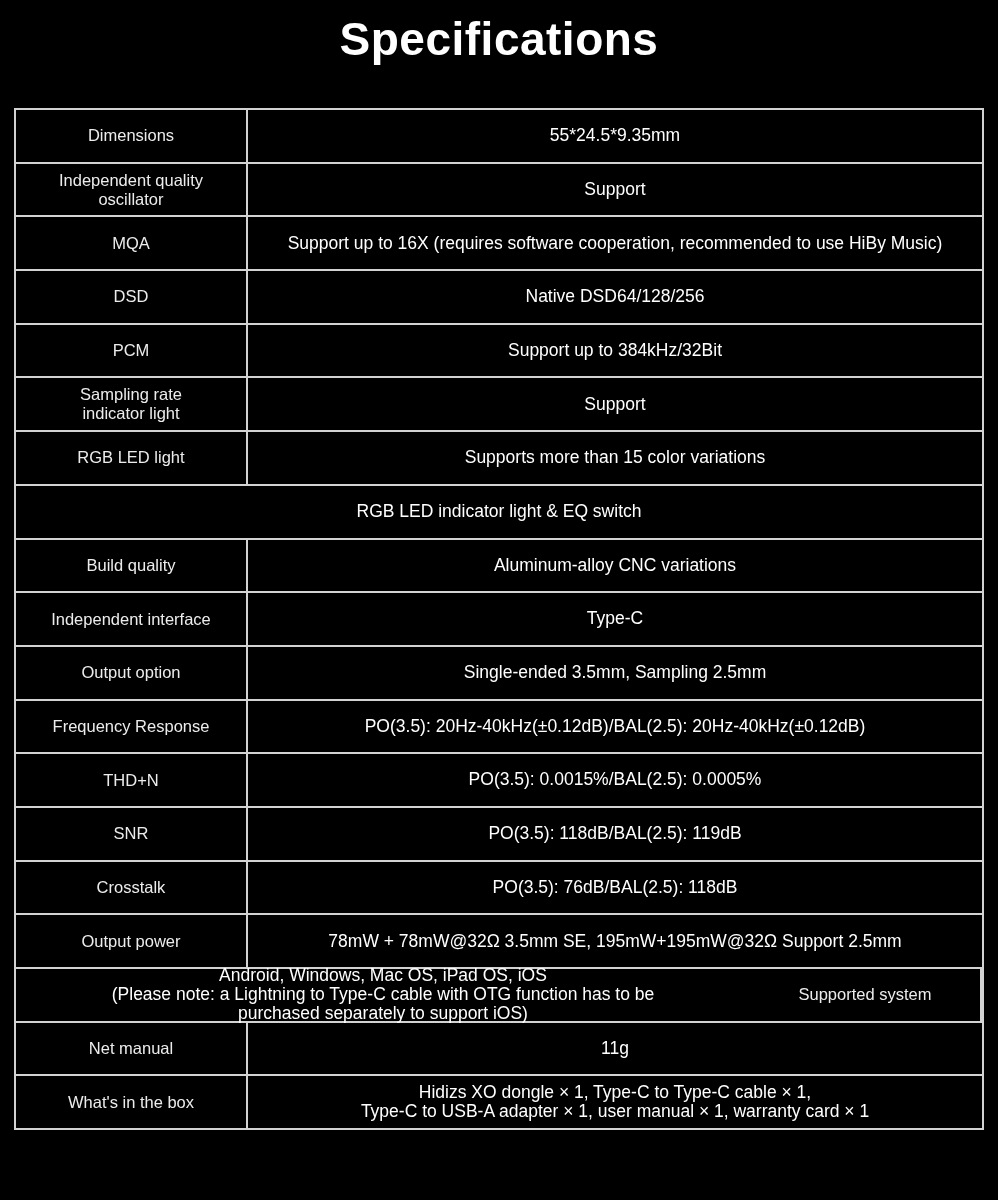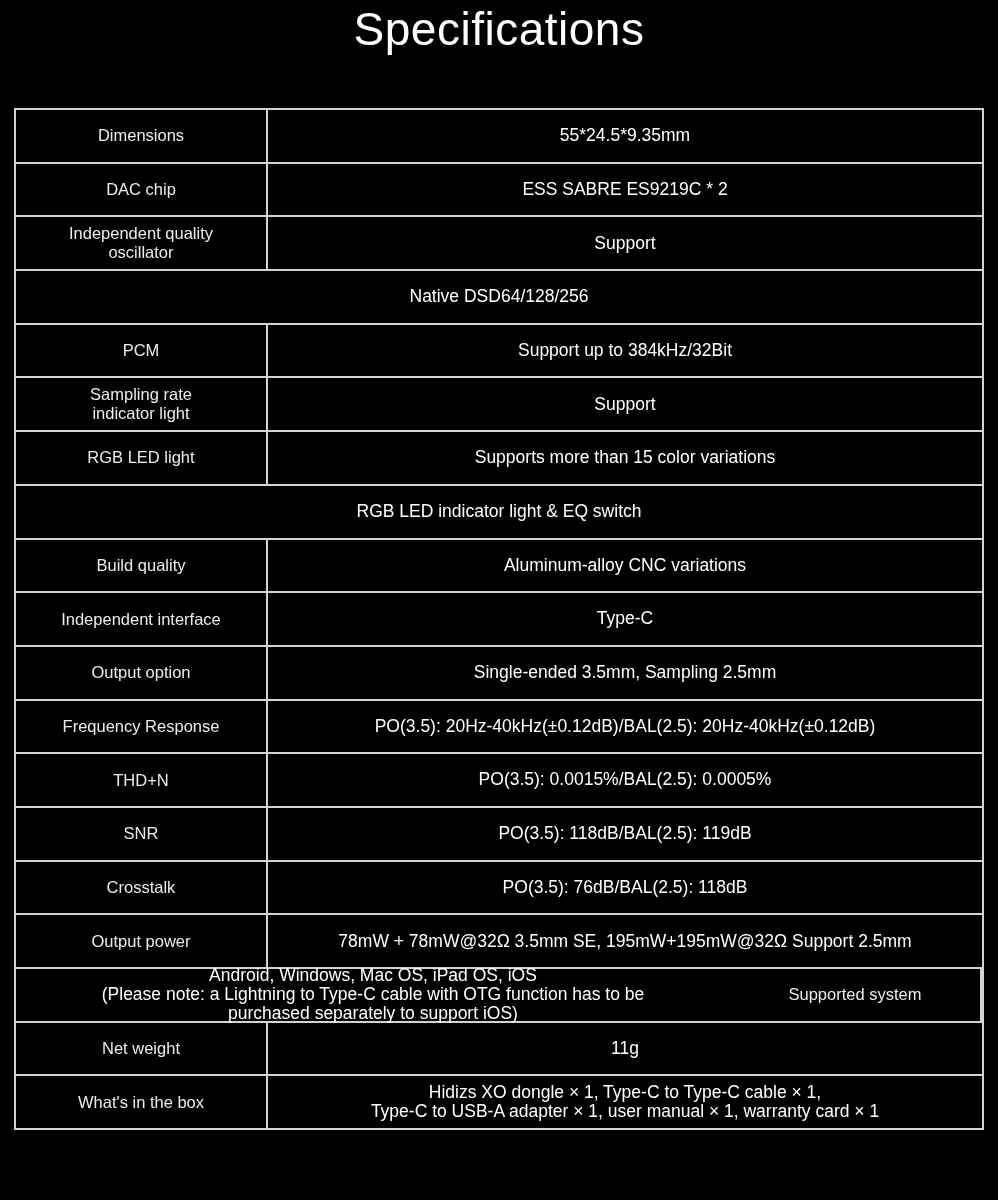--- a/index.html
+++ b/index.html
@@ -8,25 +8,25 @@
     background: #000000;
   }
   body {
     position: relative;
     width: 998px;
     height: 1200px;
     overflow: hidden;
     font-family: "Liberation Sans", sans-serif;
   }
   .title {
-    margin: 4px 0 0 0;
+    margin: 14px 0 0 0;
     color: #ffffff;
     text-align: center;
     font-size: 46px;
-    font-weight: 400;
+    font-weight: 700;
     letter-spacing: 0.5px;
     line-height: 1.1;
   }
   .spec-table {
     position: absolute;
     left: 14px;
     top: 108px;
     width: 970px;
     box-sizing: border-box;
     border: 2px solid #d2d2d2;
@@ -42,21 +42,21 @@
   .cell {
     display: flex;
     align-items: center;
     justify-content: center;
     text-align: center;
     white-space: pre-line;
     overflow: visible;
   }
   .label-cell {
     flex: none;
-    width: 252px;
+    width: 232px;
     border-right: 2px solid #d2d2d2;
     color: #ececec;
     font-size: 16.5px;
     line-height: 1.15;
     padding: 0 6px;
     box-sizing: border-box;
   }
   .value-cell {
     flex: 1;
     color: #ffffff;
@@ -70,33 +70,34 @@
 <body>
 
 <div class="page">
   <h1 class="title">Specifications</h1>
   <div class="spec-table">
   <div class="row">
     <div class="cell label-cell">Dimensions</div>
     <div class="cell value-cell">55*24.5*9.35mm</div>
   </div>
 
-  <div class="row">
-    <div class="cell label-cell">DAC chip</div>
-    <div class="cell value-cell">ESS SABRE ES9219C * 2</div>
-  </div>
 
   <div class="row">
     <div class="cell label-cell">Independent quality
 oscillator</div>
     <div class="cell value-cell">Support</div>
   </div>
 
+  <div class="row">
+    <div class="cell label-cell">MQA</div>
+    <div class="cell value-cell">Support up to 16X (requires software cooperation, recommended to use HiBy Music)</div>
+  </div>
 
   <div class="row">
+    <div class="cell label-cell">DSD</div>
     <div class="cell value-cell">Native DSD64/128/256</div>
   </div>
 
   <div class="row">
     <div class="cell label-cell">PCM</div>
     <div class="cell value-cell">Support up to 384kHz/32Bit</div>
   </div>
 
   <div class="row">
     <div class="cell label-cell">Sampling rate
@@ -154,21 +155,21 @@
   </div>
 
   <div class="row">
     <div class="cell value-cell">Android, Windows, Mac OS, iPad OS, iOS
 (Please note: a Lightning to Type-C cable with OTG function has to be
 purchased separately to support iOS)</div>
     <div class="cell label-cell">Supported system</div>
   </div>
 
   <div class="row">
-    <div class="cell label-cell">Net weight</div>
+    <div class="cell label-cell">Net manual</div>
     <div class="cell value-cell">11g</div>
   </div>
 
   <div class="row">
     <div class="cell label-cell">What's in the box</div>
     <div class="cell value-cell">Hidizs XO dongle × 1, Type-C to Type-C cable × 1,
 Type-C to USB-A adapter × 1, user manual × 1, warranty card × 1</div>
   </div>
 </div>
 </div>

